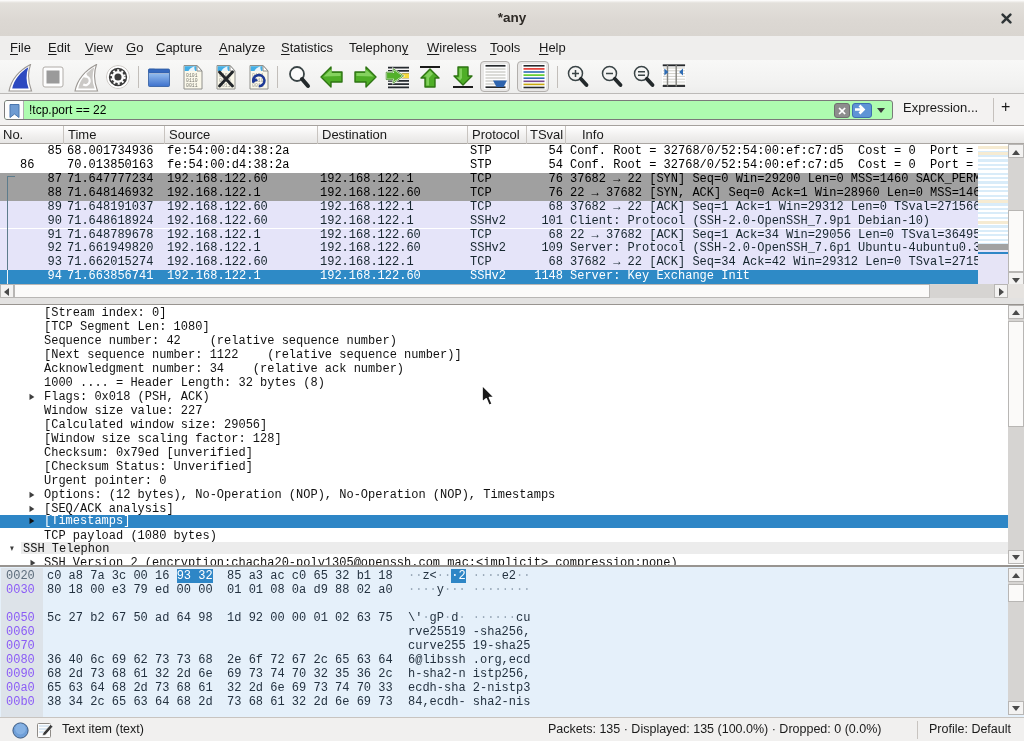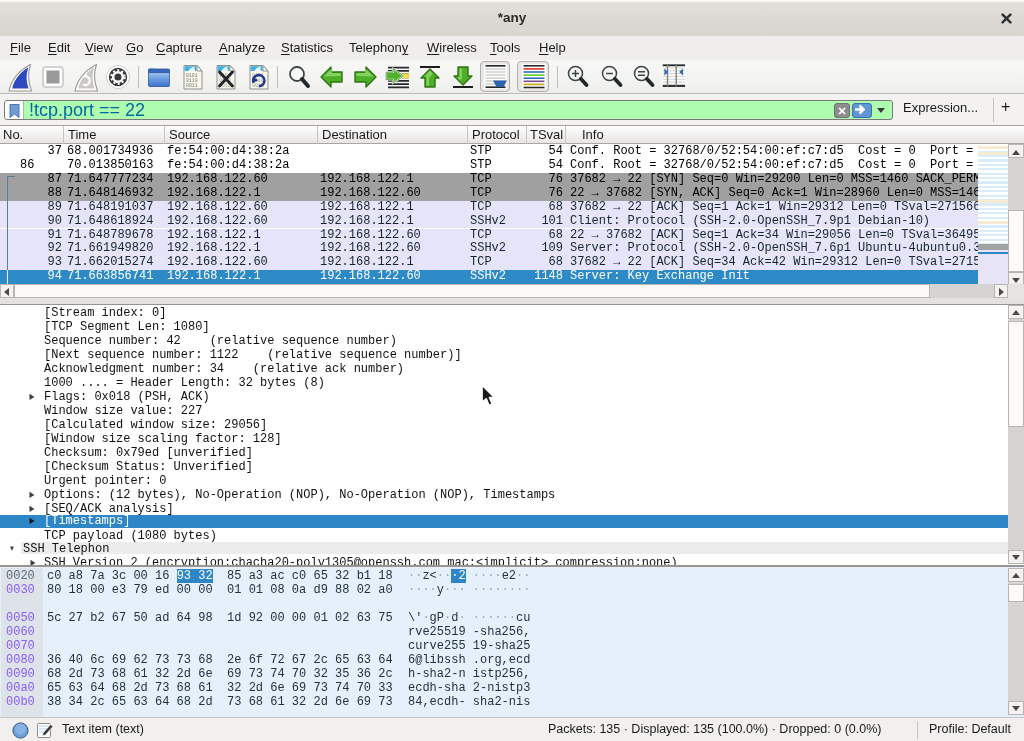--- a/index.html
+++ b/index.html
@@ -26,21 +26,21 @@
 .ticon{position:absolute;top:4px;}
 .pressed{border:1.5px solid #b2afac;border-radius:4px;background:#e8e7e6;}
 
 #filterrow{left:0;top:94px;width:1024px;height:32px;background:#f3f2f1;
 border-bottom:1px solid #a5a19d;}
 #ffield{position:absolute;left:4px;top:6px;width:889px;height:20px;
 border:1px solid #7a7a7a;border-radius:3px;background:#aefcb0;overflow:hidden;}
 #fbook{position:absolute;left:0;top:0;width:19px;height:20px;background:#fdfdfd;
 border-right:1px solid #b0b0b0;}
 #ftext{position:absolute;left:24px;top:0;height:33px;line-height:18px;
-font-size:18px;color:#0369a1;}
+font-size:12px;color:#000000;}
 #fclear{position:absolute;left:829px;top:2px;width:16px;height:15px;background:#8d8d8d;
 border:1px solid #6f6f6f;border-radius:3px;color:#fff;text-align:center;
 line-height:14px;font-size:11px;font-weight:bold;}
 #fapply{position:absolute;left:847px;top:2px;width:20px;height:15px;background:#5f94d6;
 border:1px solid #3f6faf;border-radius:3px;color:#fff;text-align:center;
 line-height:13px;font-size:12px;font-weight:bold;}
 #fcaret{position:absolute;left:877px;top:14px;width:0;height:0;
 border-left:4px solid transparent;border-right:4px solid transparent;
 border-top:5px solid #3a3a3a;}
 #fexpr{position:absolute;left:903px;top:6px;font-size:13px;color:#1a1a1a;}
@@ -296,21 +296,21 @@
       <div class="hc" style="left:0;width:64px">No.</div>
       <div class="hc" style="left:64px;width:101px;padding-left:4px">Time</div>
       <div class="hc" style="left:165px;width:153px;padding-left:4px">Source</div>
       <div class="hc" style="left:318px;width:150px;padding-left:4px">Destination</div>
       <div class="hc" style="left:468px;width:59px;padding-left:4px">Protocol</div>
       <div class="hc" style="left:527px;width:39px;padding-left:3px">TSval</div>
       <div class="hc" style="left:566px;width:458px;padding-left:16px;border-right:none">Info</div>
     </div>
 
     <div class="prow" style="top:19.4px;background:#fff;color:#000">
-      <span style="left:20px;width:42px;text-align:right">37</span><span style="left:67px">68.001734936</span><span style="left:167px">fe:54:00:d4:38:2a</span><span style="left:470px">STP</span><span style="left:521px;width:42px;text-align:right">54</span><span style="left:570px;width:408px;overflow:hidden">Conf. Root = 32768/0/52:54:00:ef:c7:d5  Cost = 0  Port = 0</span>
+      <span style="left:20px;width:42px;text-align:right">85</span><span style="left:67px">68.001734936</span><span style="left:167px">fe:54:00:d4:38:2a</span><span style="left:470px">STP</span><span style="left:521px;width:42px;text-align:right">54</span><span style="left:570px;width:408px;overflow:hidden">Conf. Root = 32768/0/52:54:00:ef:c7:d5  Cost = 0  Port = 0</span>
     </div>
     <div class="prow" style="top:33.25px;background:#fff;color:#000">
       <span style="left:20px;width:42px;">86</span><span style="left:67px">70.013850163</span><span style="left:167px">fe:54:00:d4:38:2a</span><span style="left:470px">STP</span><span style="left:521px;width:42px;text-align:right">54</span><span style="left:570px;width:408px;overflow:hidden">Conf. Root = 32768/0/52:54:00:ef:c7:d5  Cost = 0  Port = 0</span>
     </div>
     <div class="prow" style="top:47.1px;background:#a0a0a0;color:#000">
       <span style="left:20px;width:42px;text-align:right">87</span><span style="left:67px">71.647777234</span><span style="left:167px">192.168.122.60</span><span style="left:320px">192.168.122.1</span><span style="left:470px">TCP</span><span style="left:521px;width:42px;text-align:right">76</span><span style="left:570px;width:408px;overflow:hidden">37682 → 22 [SYN] Seq=0 Win=29200 Len=0 MSS=1460 SACK_PERM</span>
     </div>
     <div class="prow" style="top:60.95px;background:#a0a0a0;color:#000">
       <span style="left:20px;width:42px;text-align:right">88</span><span style="left:67px">71.648146932</span><span style="left:167px">192.168.122.1</span><span style="left:320px">192.168.122.60</span><span style="left:470px">TCP</span><span style="left:521px;width:42px;text-align:right">76</span><span style="left:570px;width:408px;overflow:hidden">22 → 37682 [SYN, ACK] Seq=0 Ack=1 Win=28960 Len=0 MSS=146</span>
     </div>

